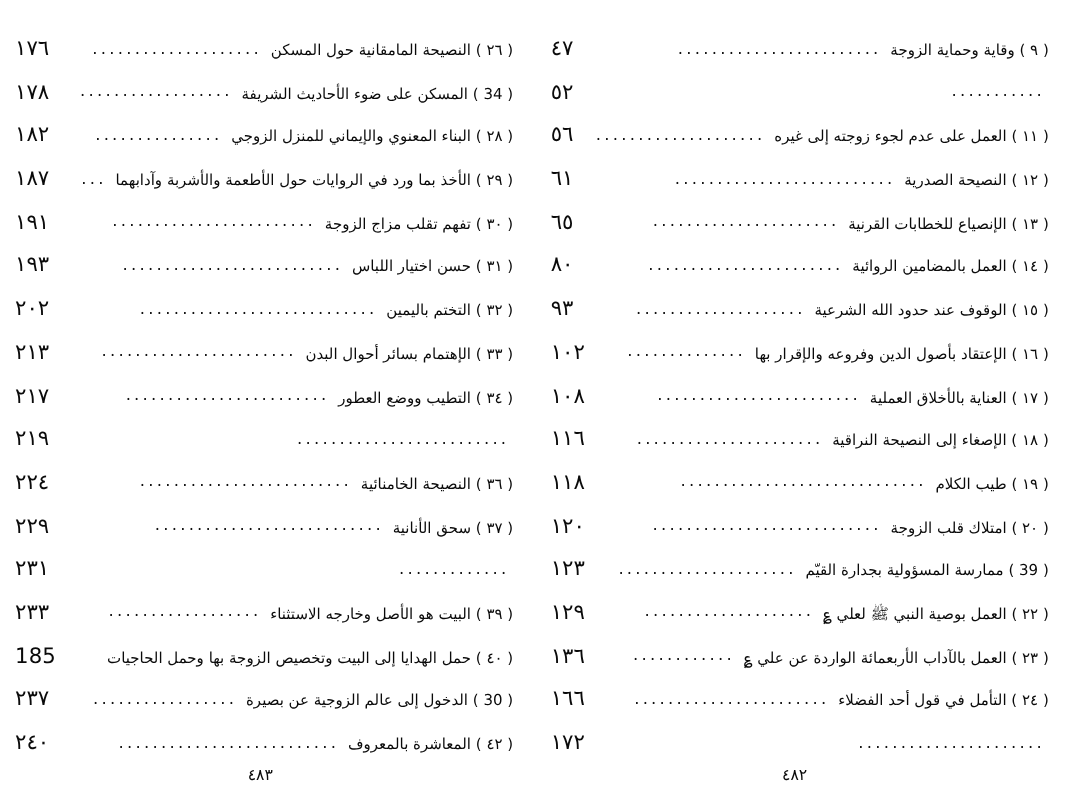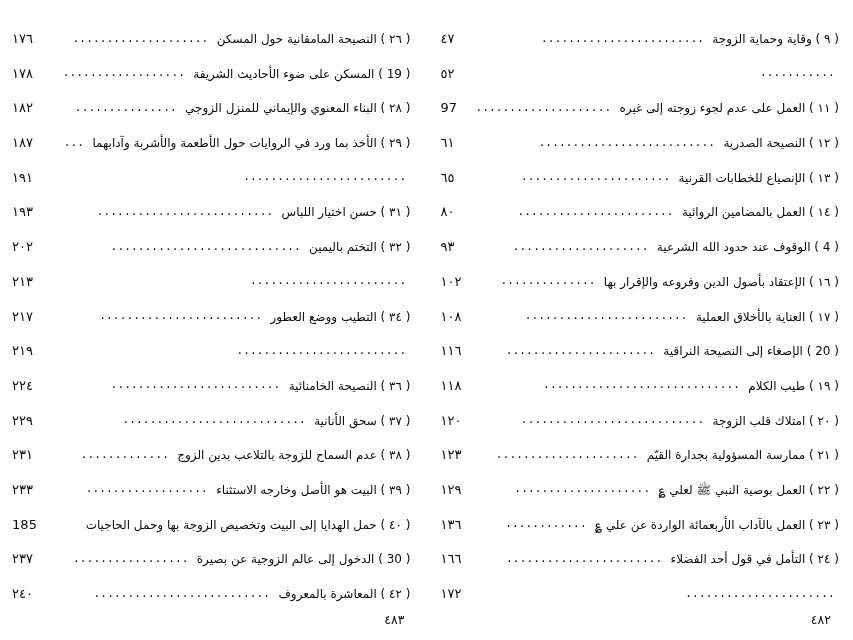--- a/index.html
+++ b/index.html
@@ -71,27 +71,27 @@
     color: #111;
     margin: 0 3px 0 5px;
     position: relative;
     top: -1.5px;
   }
   .entry-leader.no-leader { letter-spacing: 0; }
   .entry-page {
     flex: 0 0 auto;
     direction: rtl;
     unicode-bidi: isolate;
-    font-size: 13px;
+    font-size: 17px;
     min-width: 30px;
     text-align: left;
   }
   .folio {
     flex: 0 0 auto;
-    text-align: right;
+    text-align: center;
     font-size: 12.5px;
     padding-bottom: 14px;
     direction: rtl;
     unicode-bidi: isolate;
   }
   .col-right .folio { padding-right: 8px; }
   .col-left  .folio { padding-right: 6px; }
 </style>
 </head>
 <body>
@@ -106,69 +106,69 @@
             <span class="entry-leader">........................</span>
             <span class="entry-page">٤٧</span>
           </li>
           <li class="toc-entry">
             <span class="entry-leader">...........</span>
             <span class="entry-page">٥٢</span>
           </li>
           <li class="toc-entry">
             <span class="entry-title">( ١١ ) العمل على عدم لجوء زوجته إلى غيره</span>
             <span class="entry-leader">....................</span>
-            <span class="entry-page">97</span>
+            <span class="entry-page">٥٦</span>
           </li>
           <li class="toc-entry">
             <span class="entry-title">( ١٢ ) النصيحة الصدرية</span>
             <span class="entry-leader">..........................</span>
             <span class="entry-page">٦١</span>
           </li>
           <li class="toc-entry">
             <span class="entry-title">( ١٣ ) الإنصياع للخطابات القرنية</span>
             <span class="entry-leader">......................</span>
             <span class="entry-page">٦٥</span>
           </li>
           <li class="toc-entry">
             <span class="entry-title">( ١٤ ) العمل بالمضامين الروائية</span>
             <span class="entry-leader">.......................</span>
             <span class="entry-page">٨٠</span>
           </li>
           <li class="toc-entry">
-            <span class="entry-title">( 4 ) الوقوف عند حدود الله الشرعية</span>
+            <span class="entry-title">( ١٥ ) الوقوف عند حدود الله الشرعية</span>
             <span class="entry-leader">....................</span>
             <span class="entry-page">٩٣</span>
           </li>
           <li class="toc-entry">
             <span class="entry-title">( ١٦ ) الإعتقاد بأصول الدين وفروعه والإقرار بها</span>
             <span class="entry-leader">..............</span>
             <span class="entry-page">١٠٢</span>
           </li>
           <li class="toc-entry">
             <span class="entry-title">( ١٧ ) العناية بالأخلاق العملية</span>
             <span class="entry-leader">........................</span>
             <span class="entry-page">١٠٨</span>
           </li>
           <li class="toc-entry">
-            <span class="entry-title">( 20 ) الإصغاء إلى النصيحة النراقية</span>
+            <span class="entry-title">( ١٨ ) الإصغاء إلى النصيحة النراقية</span>
             <span class="entry-leader">......................</span>
             <span class="entry-page">١١٦</span>
           </li>
           <li class="toc-entry">
             <span class="entry-title">( ١٩ ) طيب الكلام</span>
             <span class="entry-leader">.............................</span>
             <span class="entry-page">١١٨</span>
           </li>
           <li class="toc-entry">
             <span class="entry-title">( ٢٠ ) امتلاك قلب الزوجة</span>
             <span class="entry-leader">...........................</span>
             <span class="entry-page">١٢٠</span>
           </li>
           <li class="toc-entry">
-            <span class="entry-title">( ٢١ ) ممارسة المسؤولية بجدارة القيّم</span>
+            <span class="entry-title">( 39 ) ممارسة المسؤولية بجدارة القيّم</span>
             <span class="entry-leader">.....................</span>
             <span class="entry-page">١٢٣</span>
           </li>
           <li class="toc-entry">
             <span class="entry-title">( ٢٢ ) العمل بوصية النبي ﷺ لعلي ؏</span>
             <span class="entry-leader">....................</span>
             <span class="entry-page">١٢٩</span>
           </li>
           <li class="toc-entry">
             <span class="entry-title">( ٢٣ ) العمل بالآداب الأربعمائة الواردة عن علي ؏</span>
@@ -189,49 +189,51 @@
     </div>
 
     <div class="column col-left">
       <ul class="toc-list">
           <li class="toc-entry">
             <span class="entry-title">( ٢٦ ) النصيحة المامقانية حول المسكن</span>
             <span class="entry-leader">....................</span>
             <span class="entry-page">١٧٦</span>
           </li>
           <li class="toc-entry">
-            <span class="entry-title">( 19 ) المسكن على ضوء الأحاديث الشريفة</span>
+            <span class="entry-title">( 34 ) المسكن على ضوء الأحاديث الشريفة</span>
             <span class="entry-leader">..................</span>
             <span class="entry-page">١٧٨</span>
           </li>
           <li class="toc-entry">
             <span class="entry-title">( ٢٨ ) البناء المعنوي والإيماني للمنزل الزوجي</span>
             <span class="entry-leader">...............</span>
             <span class="entry-page">١٨٢</span>
           </li>
           <li class="toc-entry">
             <span class="entry-title">( ٢٩ ) الأخذ بما ورد في الروايات حول الأطعمة والأشربة وآدابهما</span>
             <span class="entry-leader">...</span>
             <span class="entry-page">١٨٧</span>
           </li>
           <li class="toc-entry">
+            <span class="entry-title">( ٣٠ ) تفهم تقلب مزاج الزوجة</span>
             <span class="entry-leader">........................</span>
             <span class="entry-page">١٩١</span>
           </li>
           <li class="toc-entry">
             <span class="entry-title">( ٣١ ) حسن اختيار اللباس</span>
             <span class="entry-leader">..........................</span>
             <span class="entry-page">١٩٣</span>
           </li>
           <li class="toc-entry">
             <span class="entry-title">( ٣٢ ) التختم باليمين</span>
             <span class="entry-leader">............................</span>
             <span class="entry-page">٢٠٢</span>
           </li>
           <li class="toc-entry">
+            <span class="entry-title">( ٣٣ ) الإهتمام بسائر أحوال البدن</span>
             <span class="entry-leader">.......................</span>
             <span class="entry-page">٢١٣</span>
           </li>
           <li class="toc-entry">
             <span class="entry-title">( ٣٤ ) التطيب ووضع العطور</span>
             <span class="entry-leader">........................</span>
             <span class="entry-page">٢١٧</span>
           </li>
           <li class="toc-entry">
             <span class="entry-leader">.........................</span>
@@ -241,21 +243,20 @@
             <span class="entry-title">( ٣٦ ) النصيحة الخامنائية</span>
             <span class="entry-leader">.........................</span>
             <span class="entry-page">٢٢٤</span>
           </li>
           <li class="toc-entry">
             <span class="entry-title">( ٣٧ ) سحق الأنانية</span>
             <span class="entry-leader">...........................</span>
             <span class="entry-page">٢٢٩</span>
           </li>
           <li class="toc-entry">
-            <span class="entry-title">( ٣٨ ) عدم السماح للزوجة بالتلاعب بدين الزوج</span>
             <span class="entry-leader">.............</span>
             <span class="entry-page">٢٣١</span>
           </li>
           <li class="toc-entry">
             <span class="entry-title">( ٣٩ ) البيت هو الأصل وخارجه الاستثناء</span>
             <span class="entry-leader">..................</span>
             <span class="entry-page">٢٣٣</span>
           </li>
           <li class="toc-entry">
             <span class="entry-title">( ٤٠ ) حمل الهدايا إلى البيت وتخصيص الزوجة بها وحمل الحاجيات</span>

